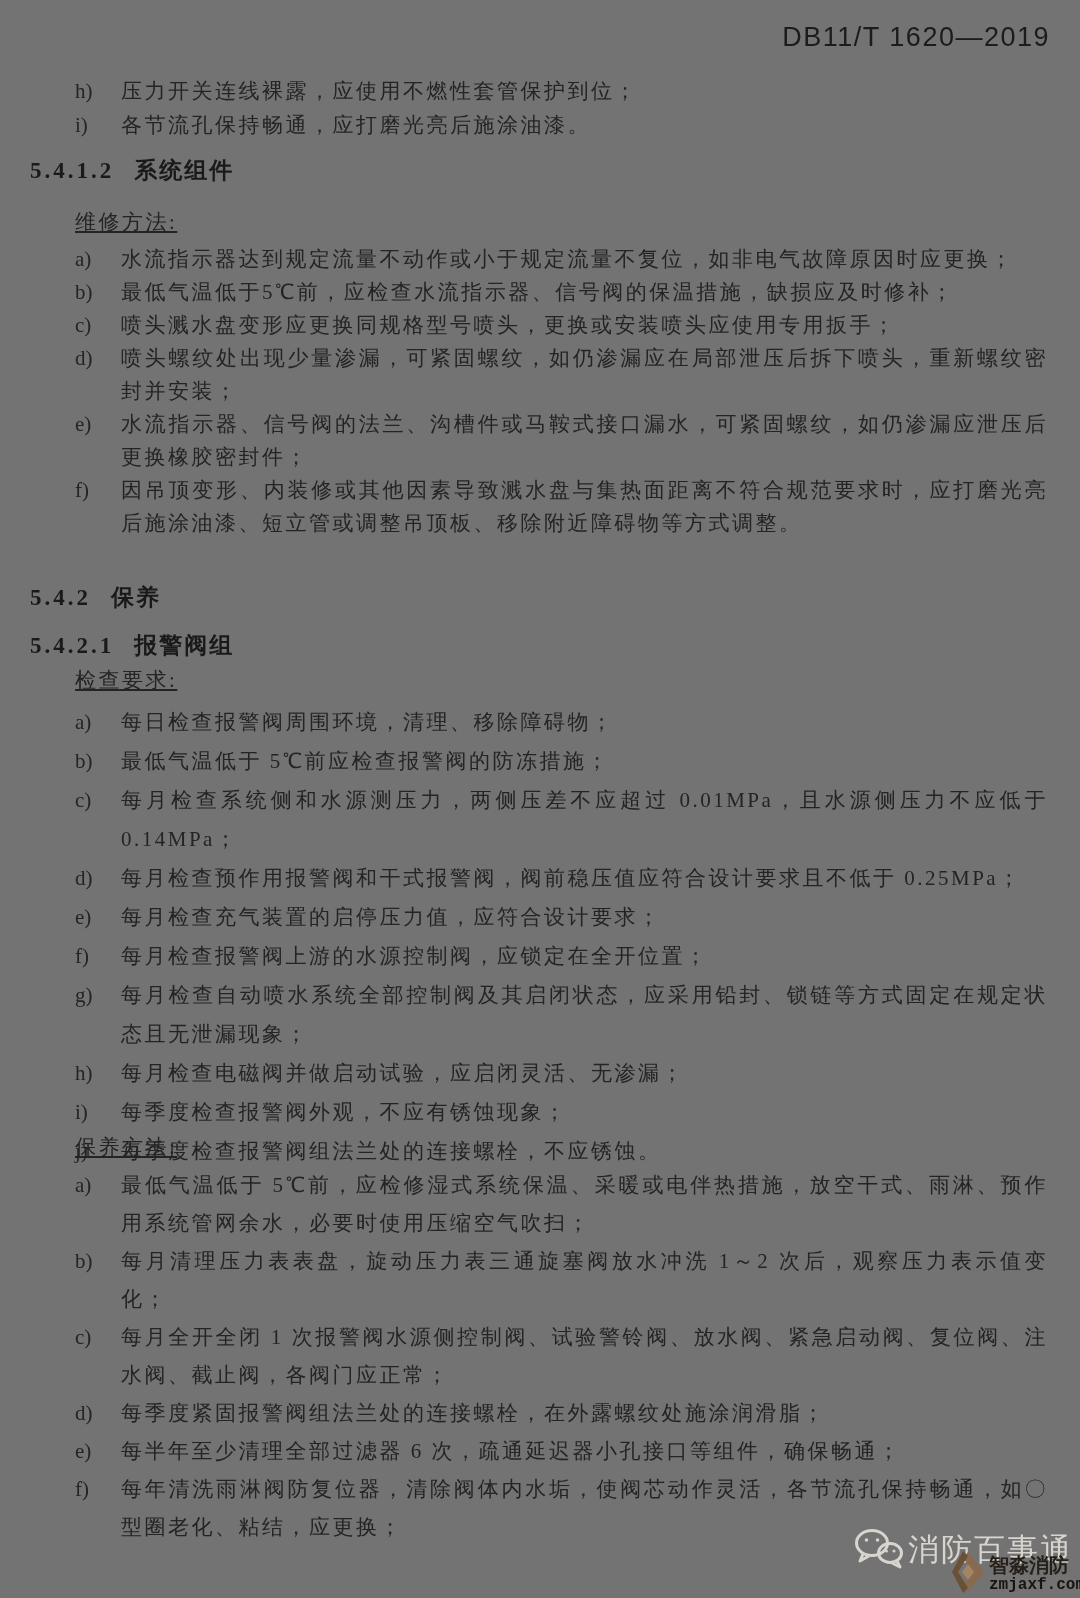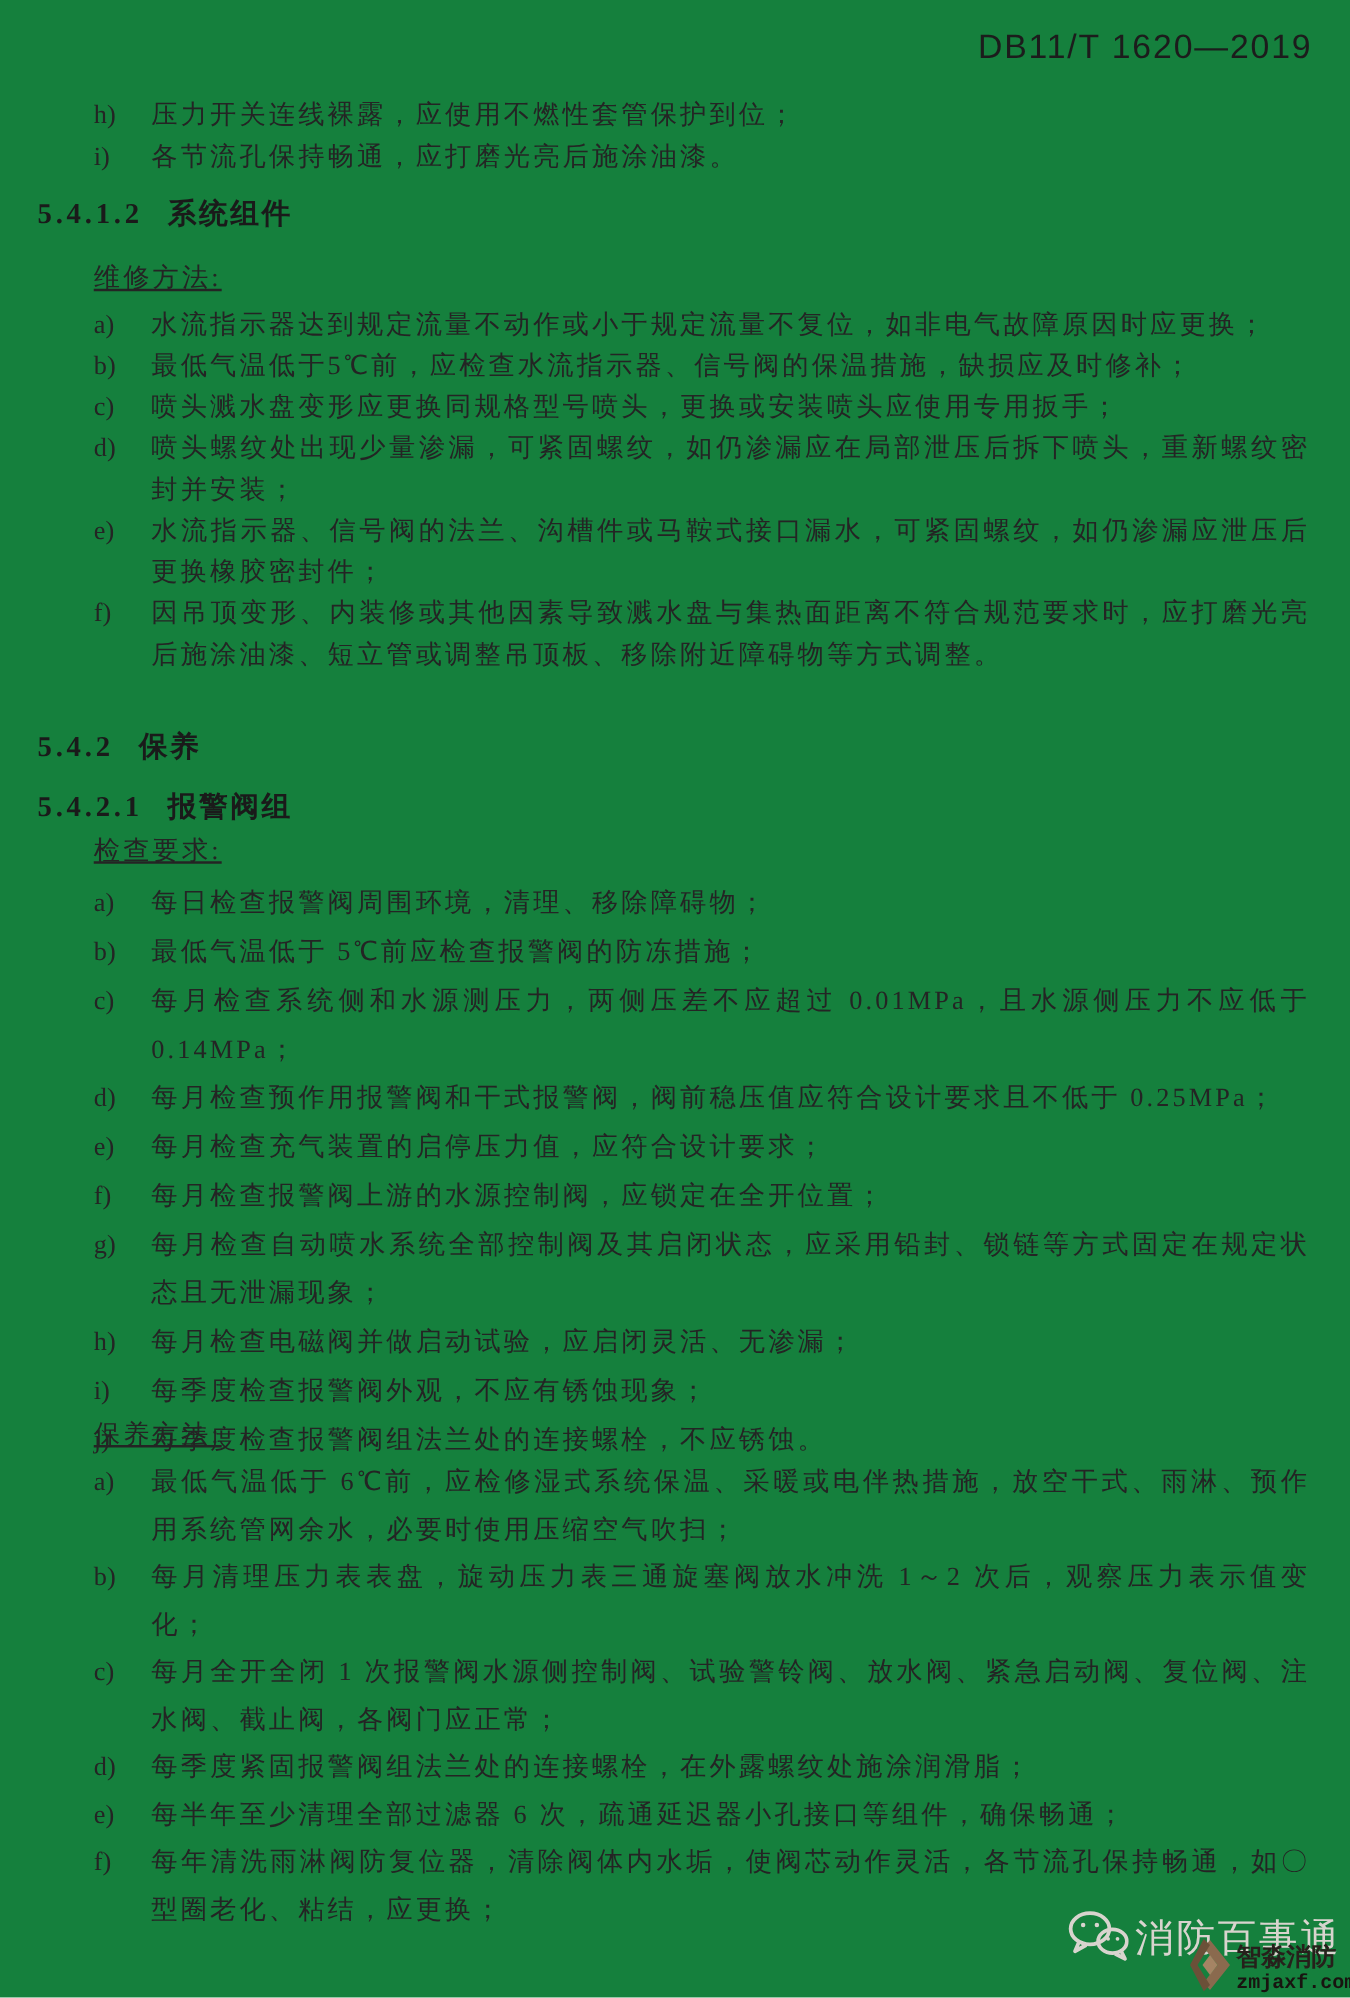--- a/index.html
+++ b/index.html
@@ -1,17 +1,17 @@
 <!DOCTYPE html>
 <html><head>
 <meta charset="utf-8">
 <style>
   html,body { margin:0; padding:0; background:#ffffff; }
   .page {
-    position:relative; width:1080px; height:1598px; background:#15803d;
+    position:relative; width:1080px; height:1598px; background:#737373;
     font-family:"Liberation Serif","DejaVu Serif",serif; color:#242424; overflow:hidden;
   }
   .doc-number {
     position:absolute; top:22px; right:30px;
     font-family:"Liberation Sans","DejaVu Sans",sans-serif;
     font-size:27px; letter-spacing:1.5px; color:#1c1c1c; white-space:nowrap;
   }
   .abs { position:absolute; left:75px; right:32px; }
   .para {
     position:absolute; left:75px; font-size:21px; letter-spacing:2.5px; color:#242424;text-decoration:underline;
@@ -152,21 +152,21 @@
       <span class="lab">j)</span>
       <span class="txt">每季度检查报警阀组法兰处的连接螺栓，不应锈蚀。</span>
     </div>
   </div>
 
   <div class="para" style="top:1133px">保养方法:</div>
 
   <div class="abs lh38" style="top:1166px">
     <div class="li">
       <span class="lab">a)</span>
-      <span class="txt">最低气温低于 6℃前，应检修湿式系统保温、采暖或电伴热措施，放空干式、雨淋、预作用系统管网余水，必要时使用压缩空气吹扫；</span>
+      <span class="txt">最低气温低于 5℃前，应检修湿式系统保温、采暖或电伴热措施，放空干式、雨淋、预作用系统管网余水，必要时使用压缩空气吹扫；</span>
     </div>
     <div class="li">
       <span class="lab">b)</span>
       <span class="txt">每月清理压力表表盘，旋动压力表三通旋塞阀放水冲洗 1～2 次后，观察压力表示值变化；</span>
     </div>
     <div class="li">
       <span class="lab">c)</span>
       <span class="txt">每月全开全闭 1 次报警阀水源侧控制阀、试验警铃阀、放水阀、紧急启动阀、复位阀、注水阀、截止阀，各阀门应正常；</span>
     </div>
     <div class="li">

